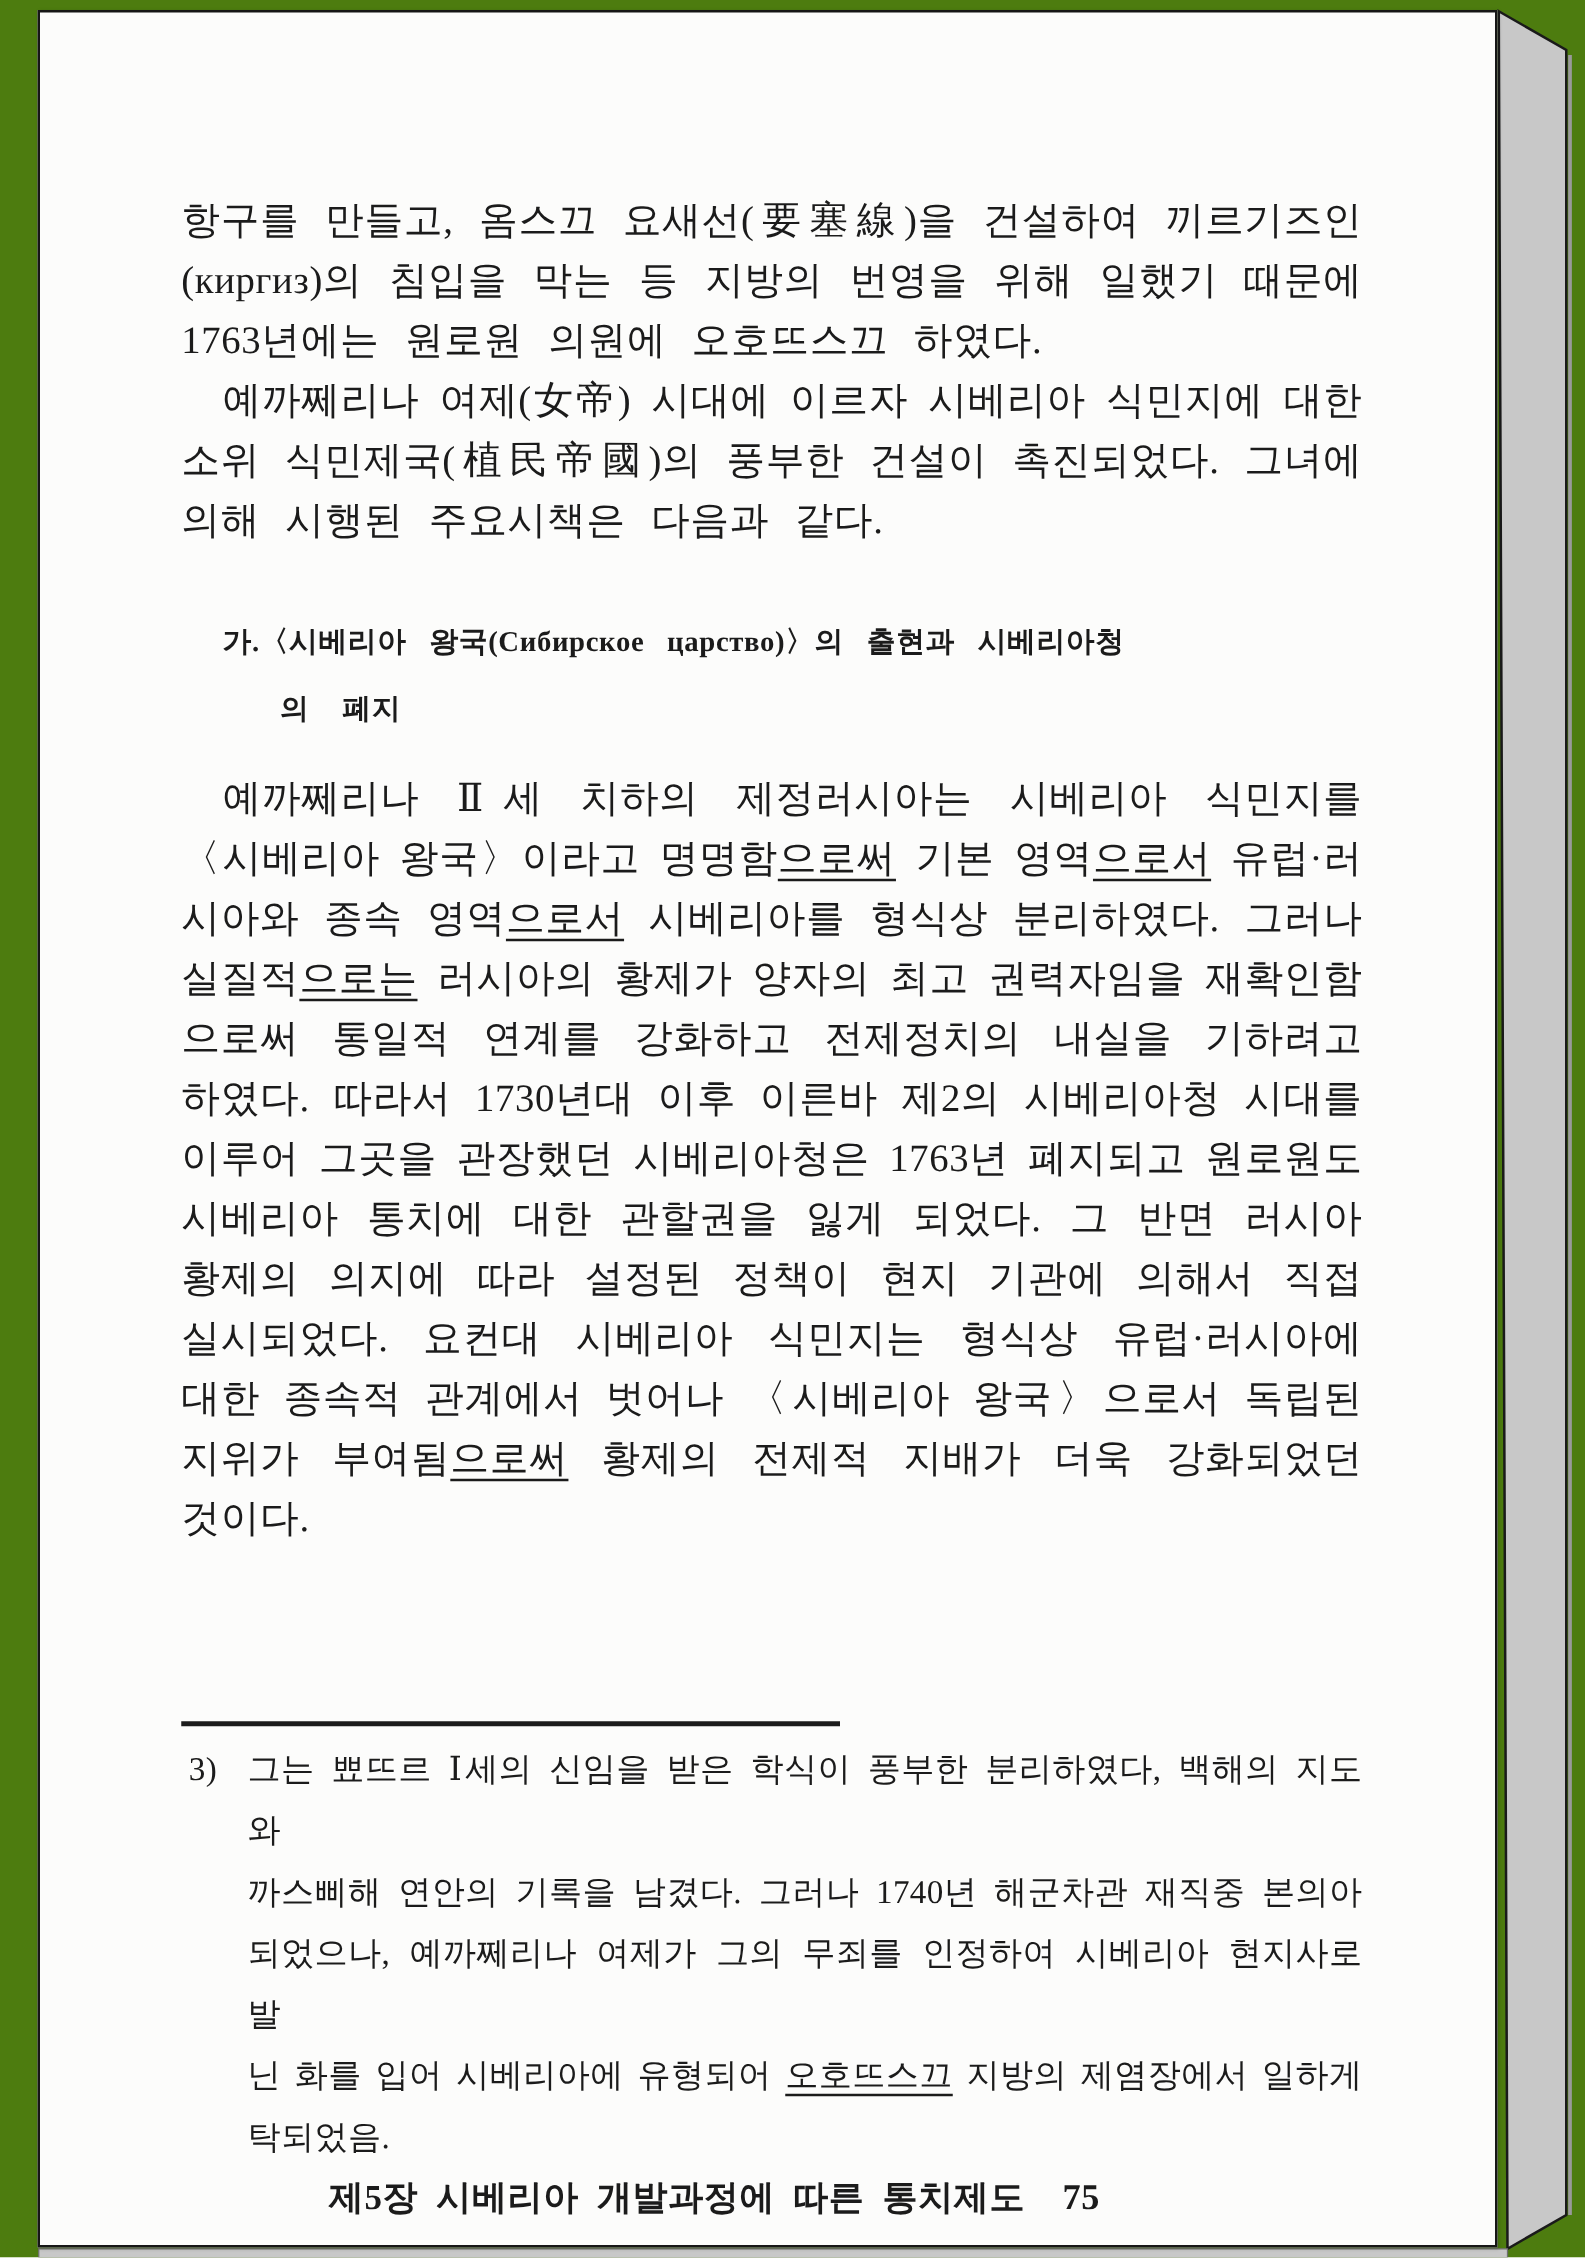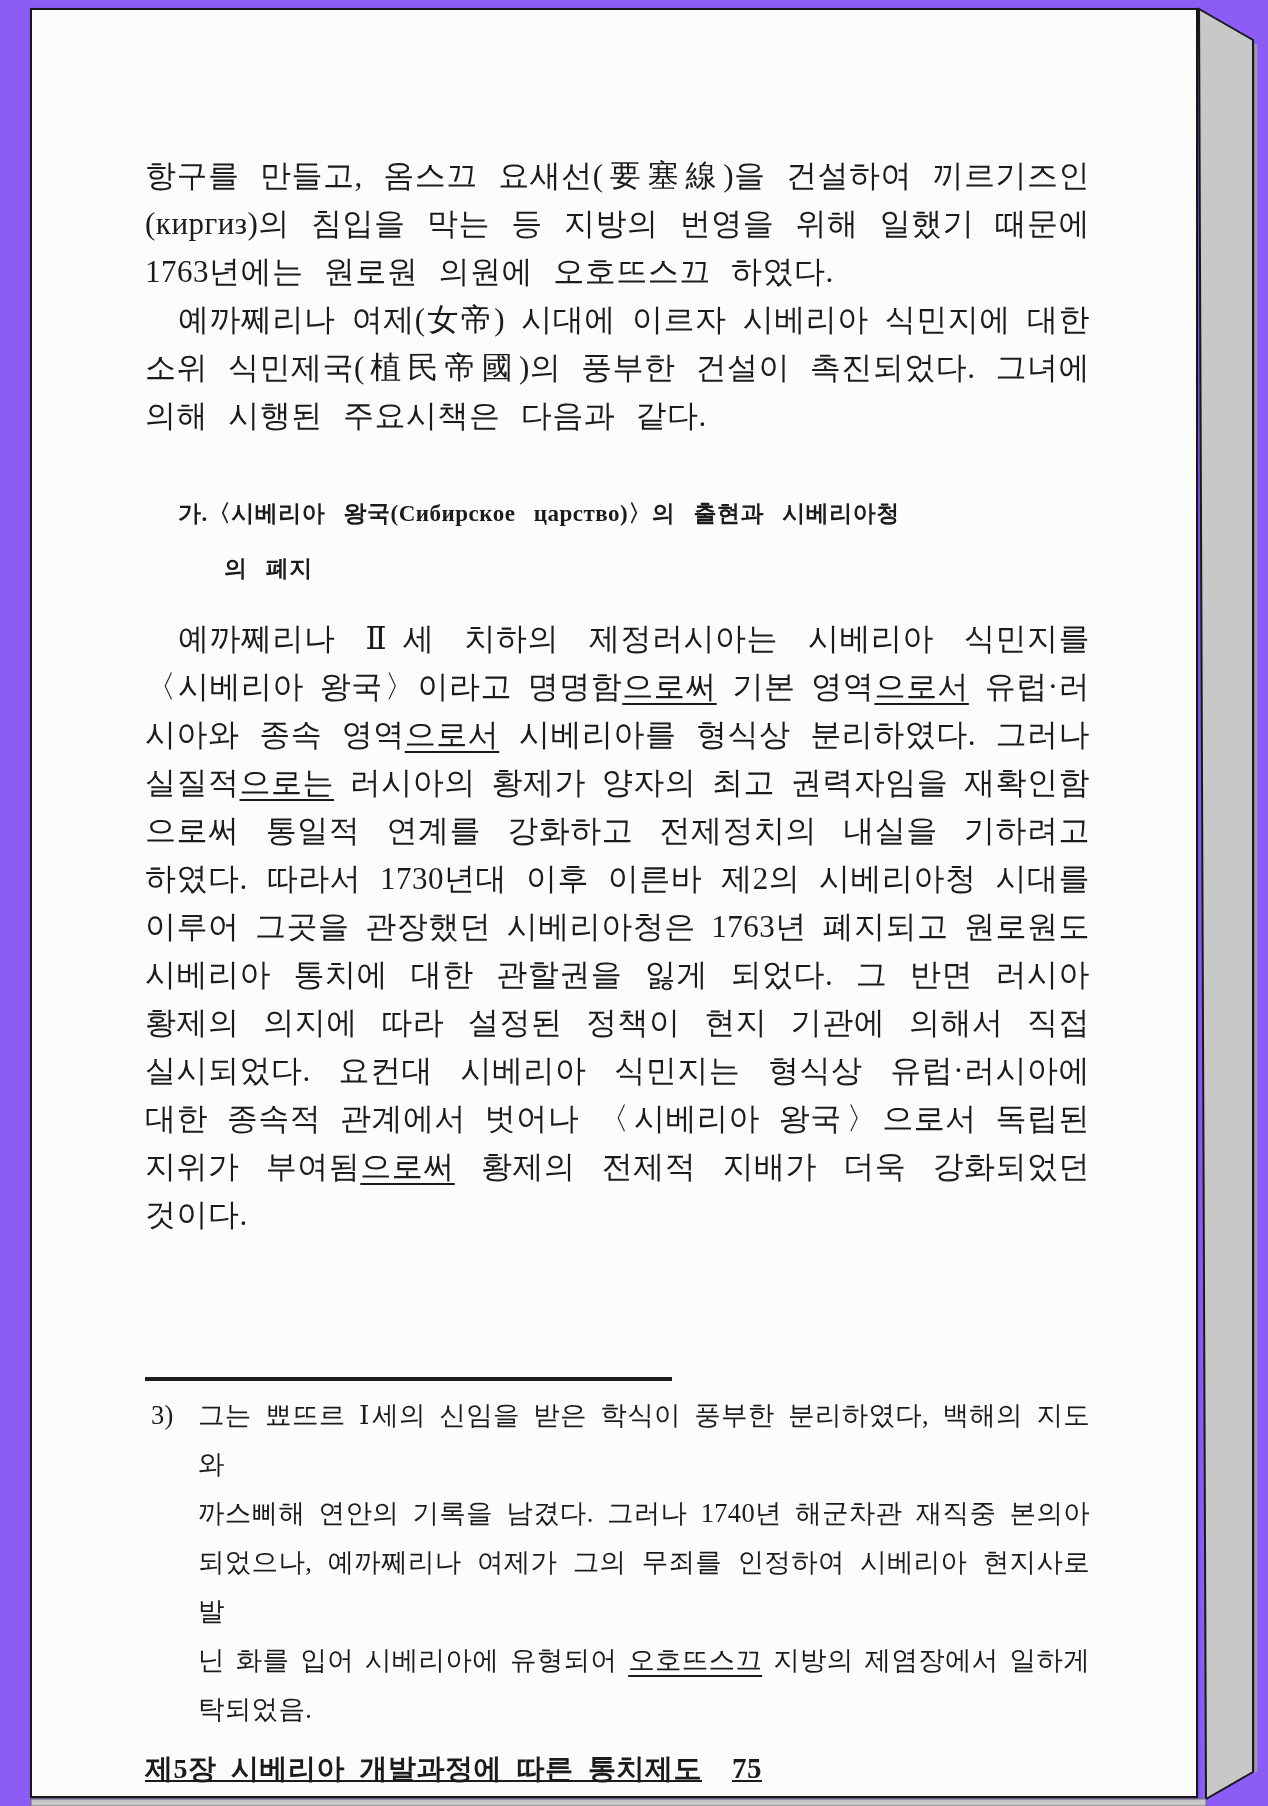--- a/index.html
+++ b/index.html
@@ -1,19 +1,19 @@
 <!DOCTYPE html>
 <html><head>
 <meta charset="utf-8">
 <style>
   html,body{margin:0;padding:0;background:#ffffff;}
   .canvas{
     position:relative;
     width:1268px;height:1806px;
-    background:#8b5cf6;
+    background:#4d7c0f;
     overflow:hidden;
     font-family:"Liberation Serif","DejaVu Serif",serif;
     color:#1b1b1b;
   }
   .book-svg{position:absolute;left:0;top:0;z-index:0;}
   .page{
     position:absolute;left:30px;top:8px;
     width:1168px;height:1790px;
     background:#fcfcfb;
     border:2px solid #161616;
@@ -35,22 +35,22 @@
   .heading .line{min-height:55px;}
   .para-main{margin-top:19px;}
   .u{text-decoration:underline;text-underline-offset:6px;text-decoration-thickness:2px;}
   .footnote{margin-top:138px;}
   .fn-rule{width:527px;height:4px;background:#1c1c1c;margin-bottom:10px;}
   .fn-body{position:relative;padding-left:53px;font-size:26.5px;line-height:49px;letter-spacing:.3px;word-spacing:4px;}
   .fn-body .line{min-height:49px;word-spacing:9px;}
   .fn-body .line.jl{word-spacing:4px;}
   .fn-marker{position:absolute;left:6px;top:0;font-size:26.5px;}
   .footer{
-    margin-top:16px;text-align:left;padding-right:92px;
-    font-size:28px;letter-spacing:.5px;word-spacing:7px;font-weight:600;text-decoration:underline;
+    margin-top:5px;text-align:center;padding-right:92px;
+    font-size:28px;letter-spacing:.5px;word-spacing:7px;font-weight:600;
   }
   .pagenum{margin-left:30px;font-weight:700;font-size:29px;}
 </style>
 </head>
 <body>
 
 <div class="canvas">
 
   <svg class="book-svg" width="1268" height="1806" viewBox="0 0 1268 1806">
 
@@ -71,21 +71,21 @@
         </div>
 
       <div class="para">
           <div class="line jl" style="padding-left: 33px;"><span>예까쩨리나 여제(女帝) 시대에 이르자 시베리아 식민지에 대한</span></div>
           <div class="line jl"><span>소위 식민제국(植民帝國)의 풍부한 건설이 촉진되었다. 그녀에</span></div>
           <div class="line"><span>의해 시행된 주요시책은 다음과 같다.</span></div>
         </div>
 
       <div class="heading">
           <div class="line"><span>가.〈시베리아 왕국(Сибирское царство)〉의 출현과 시베리아청</span></div>
-          <div class="line" style="padding-left: 46px;"><span>의 폐지</span></div>
+          <div class="line" style="padding-left: 46px; font-family: Liberation Mono, monospace;"><span>의 폐지</span></div>
         </div>
 
       <div class="para para-main">
           <div class="line jl" style="padding-left: 33px;"><span>예까쩨리나 Ⅱ세 치하의 제정러시아는 시베리아 식민지를</span></div>
           <div class="line jl"><span>〈시베리아 왕국〉이라고 명명함</span><span class="u">으로써</span><span> 기본 영역</span><span class="u">으로서</span><span> 유럽·러</span></div>
           <div class="line jl"><span>시아와 종속 영역</span><span class="u">으로서</span><span> 시베리아를 형식상 분리하였다. 그러나</span></div>
           <div class="line jl"><span>실질적</span><span class="u">으로는</span><span> 러시아의 황제가 양자의 최고 권력자임을 재확인함</span></div>
           <div class="line jl"><span>으로써 통일적 연계를 강화하고 전제정치의 내실을 기하려고</span></div>
           <div class="line jl"><span>하였다. 따라서 1730년대 이후 이른바 제2의 시베리아청 시대를</span></div>
           <div class="line jl"><span>이루어 그곳을 관장했던 시베리아청은 1763년 폐지되고 원로원도</span></div>

